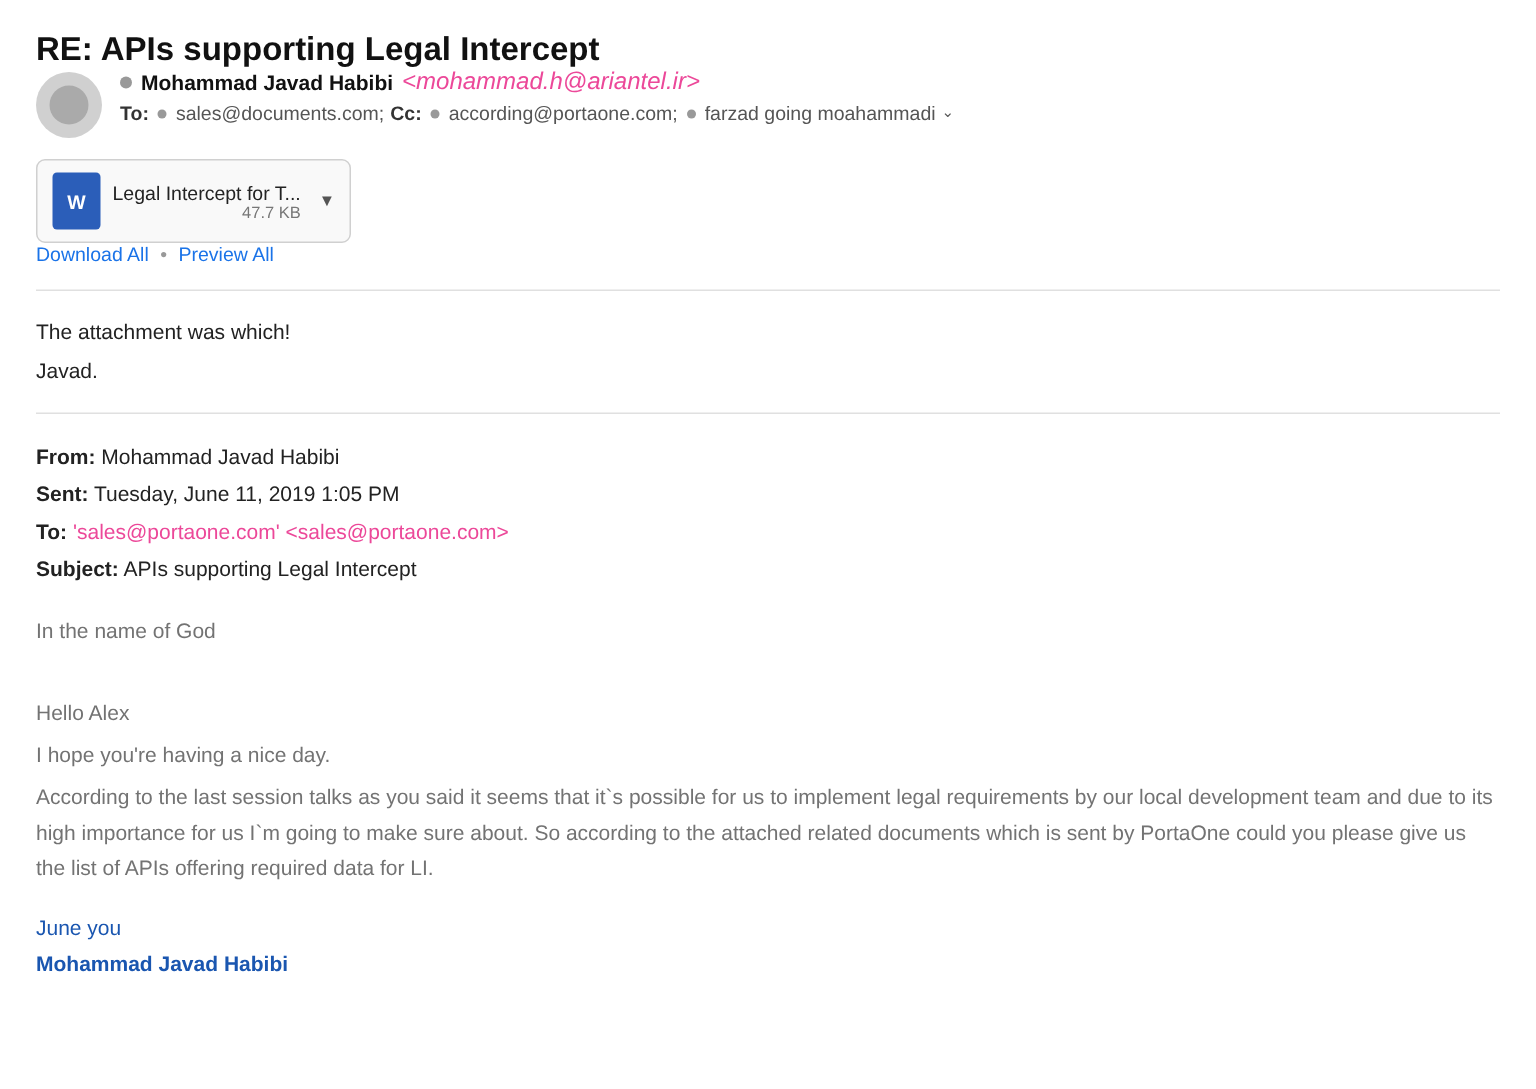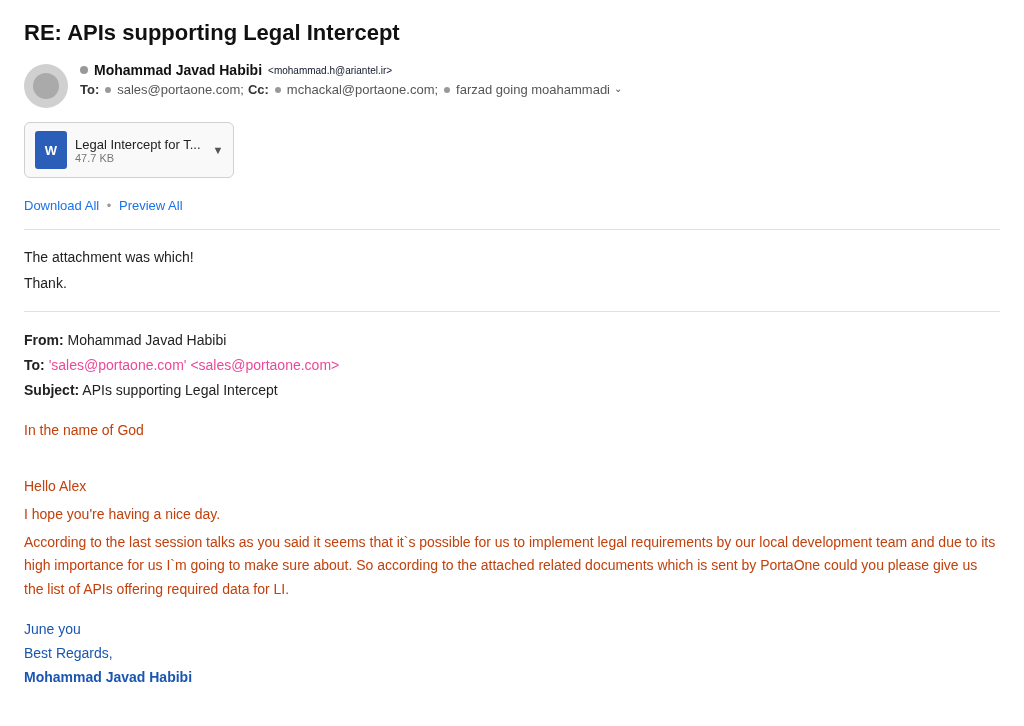--- a/index.html
+++ b/index.html
@@ -7,21 +7,20 @@
       font-family: -apple-system, BlinkMacSystemFont, 'Segoe UI', Arial, sans-serif;
       font-size: 14px;
       background: #fff;
       color: #222;
       padding: 20px 24px;
     }
     .email-title {
       font-size: 22px;
       font-weight: 600;
       color: #111;
-      margin-bottom: 16px;
     }
     .email-header {
       display: flex;
       align-items: flex-start;
       margin-bottom: 14px;
     }
     .avatar {
       width: 44px;
       height: 44px;
       border-radius: 50%;
@@ -54,22 +53,23 @@
       border-radius: 50%;
       background: #999;
       flex-shrink: 0;
     }
     .sender-name {
       font-size: 14px;
       font-weight: 600;
       color: #111;
     }
     .sender-email {
-      font-size: 10px;
-      color: #0f172a;
+      font-size: 16px;
+      color: #ec4899;
+      font-style: italic;
     }
     .date-line {
       font-size: 13px;
       color: #555;
       white-space: nowrap;
       margin-left: auto;
       padding-top: 2px;
     }
     .header-row-wrap {
       display: flex;
@@ -128,40 +128,41 @@
       align-items: center;
       justify-content: center;
       color: #fff;
       font-size: 13px;
       font-weight: 700;
       flex-shrink: 0;
     }
     .attachment-info {
       flex: 1;
       min-width: 0;
+      text-align: right;
     }
     .attachment-name {
       font-size: 13px;
       color: #222;
       white-space: nowrap;
       overflow: hidden;
       text-overflow: ellipsis;
       max-width: 130px;
     }
     .attachment-size {
       font-size: 11px;
       color: #777;
     }
     .attachment-dropdown {
       color: #555;
       font-size: 11px;
       padding-left: 4px;
     }
     .attachment-links {
-      margin-top: 20px;
+      margin-top: 0;
       font-size: 13px;
     }
     .attachment-links a {
       color: #1a73e8;
       text-decoration: none;
     }
     .attachment-links .sep {
       color: #999;
       margin: 0 4px;
     }
@@ -185,21 +186,21 @@
       line-height: 1.8;
     }
     .quoted-meta .field-label {
       font-weight: 700;
     }
     .quoted-meta a {
       color: #ec4899;
       text-decoration: none;
     }
     .email-body-colored {
-      color: #c2410c;
+      color: #737373;
       font-size: 14px;
       line-height: 1.7;
       margin-top: 16px;
     }
     .email-body-colored p {
       margin-bottom: 4px;
     }
     .signature {
       margin-top: 16px;
       font-size: 14px;
@@ -223,24 +224,24 @@
     <div class="header-row-wrap">
       <div class="sender-line">
         <span class="sender-dot"></span>
         <span class="sender-name">Mohammad Javad Habibi</span>
         <span class="sender-email">&lt;mohammad.h@ariantel.ir&gt;</span>
       </div>
     </div>
     <div class="recipients-line">
       <span class="label">To:</span>
       <span class="dot-sm"></span>
-      <span>sales@portaone.com;</span>
+      <span>sales@documents.com;</span>
       <span class="label">Cc:</span>
       <span class="dot-sm"></span>
-      <span>mchackal@portaone.com;</span>
+      <span>according@portaone.com;</span>
       <span class="dot-sm"></span>
       <span>farzad going moahammadi</span>
       <span class="chevron-down">⌄</span>
     </div>
   </div>
 </div>
 
 <div class="attachment-area">
   <div class="attachment-box">
     <div class="word-icon">W</div>
@@ -253,29 +254,33 @@
   <div class="attachment-links">
     <a href="#">Download All</a>
     <span class="sep">•</span>
     <a href="#">Preview All</a>
   </div>
 </div>
 
 <hr class="divider">
 
 <div class="body-text">The attachment was which!</div>
-<div class="body-text">Thank.</div>
+<div class="body-text">Javad.</div>
 
 <hr class="divider">
 
 <div class="quoted-section">
   <div class="quoted-meta">
     <div>
       <span class="field-label">From:</span>
       <span>Mohammad Javad Habibi</span>
+    </div>
+    <div>
+      <span class="field-label">Sent:</span>
+      <span>Tuesday, June 11, 2019 1:05 PM</span>
     </div>
     <div>
       <span class="field-label">To:</span>
       <a href="#">'sales@portaone.com'</a>
       <span> </span>
       <a href="#">&lt;sales@portaone.com&gt;</a>
     </div>
     <div>
       <span class="field-label">Subject:</span>
       <span>APIs supporting Legal Intercept</span>
@@ -286,16 +291,15 @@
 <div class="email-body-colored">
   <p>In the name of God</p>
   <p>&nbsp;</p>
   <p>Hello Alex</p>
   <p>I hope you're having a nice day.</p>
   <p>According to the last session talks as you said it seems that it`s possible for us to implement legal requirements by our local development team and due to its high importance for us I`m going to make sure about. So according to the attached related documents which is sent by PortaOne could you please give us the list of APIs offering required data for LI.</p>
 </div>
 
 <div class="signature">
   <p>June you</p>
-  <p>Best Regards,</p>
   <p class="sig-name">Mohammad Javad Habibi</p>
 
 </div>
 
 </body></html>

